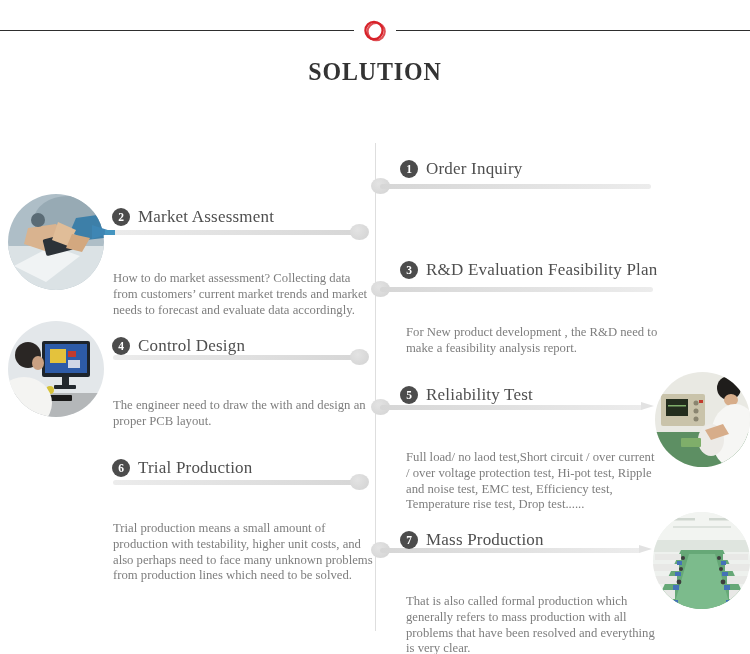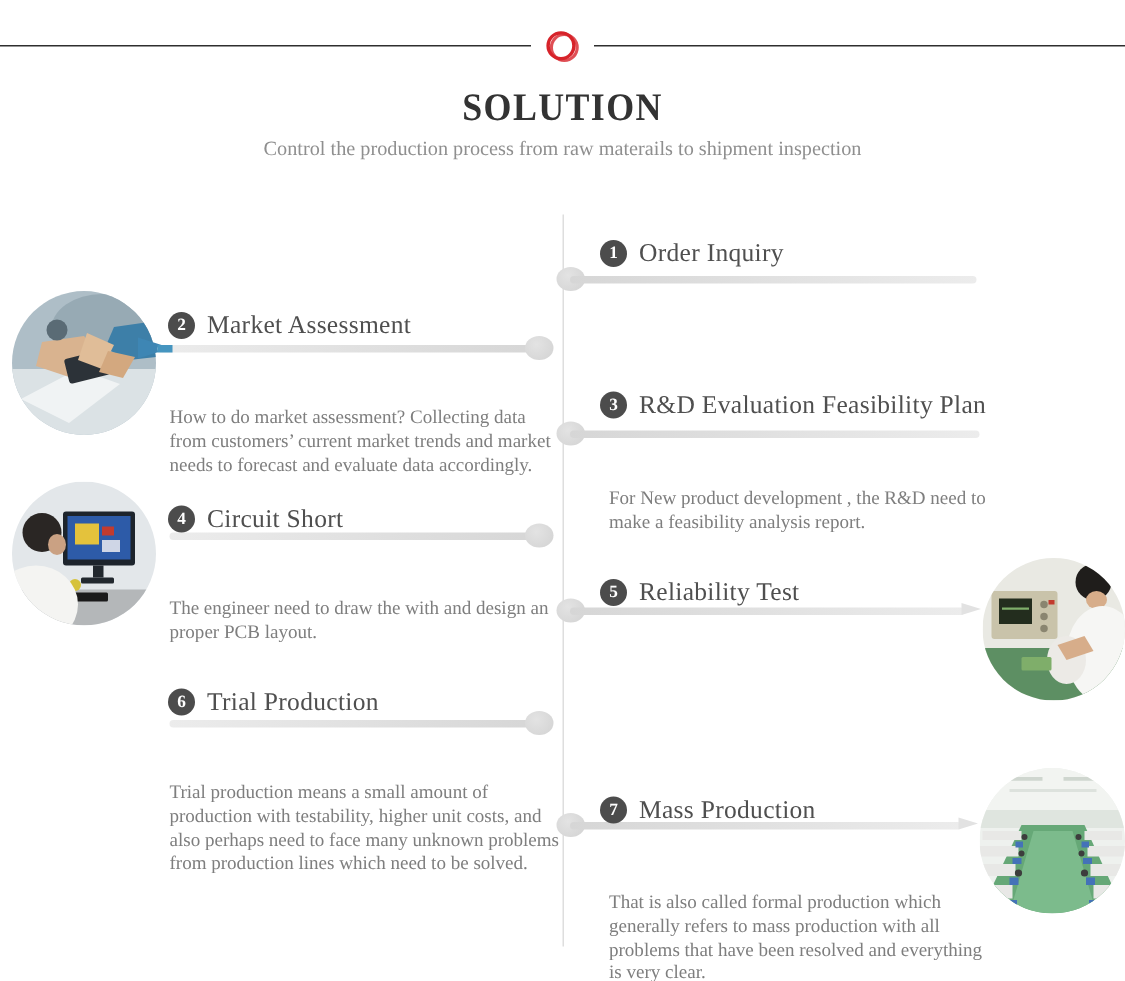--- a/index.html
+++ b/index.html
@@ -67,21 +67,20 @@
 
   <div class="top-rule left"></div>
   <div class="top-rule right"></div>
   <div class="logo">
     <svg viewBox="0 0 30 30">
       <circle cx="14" cy="14.5" r="8.6" fill="none" stroke="#d7232a" stroke-width="2.3"></circle>
       <circle cx="16.2" cy="15.6" r="8.6" fill="none" stroke="#d7232a" stroke-width="2.1" opacity="0.8"></circle>
     </svg>
   </div>
   <div class="sec-title">SOLUTION</div>
-  <div class="sec-subtitle">Control the production process from raw materails to shipment inspection</div>
 
   <div class="vline"></div>
 
   <div class="step-head" style="left:400px; top:159px;">
     <span class="badge">1</span>
     <span class="step-title">Order Inquiry</span>
   </div>
   <div class="divider to-right" style="left:371px; top:178px; width:280px;">
     <span class="bulb"></span>
     <span class="bar"></span>
@@ -136,21 +135,21 @@
       <rect x="46" y="64" width="22" height="4" rx="1" fill="#22282e"></rect>
       <rect x="38" y="74" width="26" height="6" rx="1" fill="#1a1a1a"></rect>
       <circle cx="42" cy="69" r="4" fill="#d6c23a"></circle>
       <circle cx="20" cy="34" r="13" fill="#2a2624"></circle>
       <ellipse cx="30" cy="42" rx="6" ry="7" fill="#caa183"></ellipse>
       <ellipse cx="16" cy="82" rx="28" ry="26" fill="#f4f4f2"></ellipse>
     </svg>
   </div>
   <div class="step-head" style="left:112px; top:336px;">
     <span class="badge">4</span>
-    <span class="step-title">Circuit Short</span>
+    <span class="step-title">Control Design</span>
   </div>
   <div class="divider to-left" style="left:113px; top:349px; width:256px;">
     <span class="bar"></span>
     <span class="bulb"></span>
   </div>
   <div class="body-text" style="left:113px; top:366px; width:262px;">The engineer need to draw the with and design an proper PCB layout.</div>
 
   <div class="photo" style="left:655px; top:372px; width:95px; height:95px;">
     <svg viewBox="0 0 95 95">
       <rect width="95" height="95" fill="#e9e9e3"></rect>
@@ -172,20 +171,21 @@
   </div>
   <div class="step-head" style="left:400px; top:385px;">
     <span class="badge">5</span>
     <span class="step-title">Reliability Test</span>
   </div>
   <div class="divider to-right" style="left:371px; top:399px; width:272px;">
     <span class="bulb"></span>
     <span class="bar"></span>
     <span class="tip"></span>
   </div>
+  <div class="body-text" style="left:406px; top:418px; width:250px;">Full load/ no laod test,Short circuit / over current / over voltage protection test, Hi-pot test, Ripple and noise test, EMC test, Efficiency test, Temperature rise test, Drop test......</div>
 
   <div class="step-head" style="left:112px; top:458px;">
     <span class="badge">6</span>
     <span class="step-title">Trial Production</span>
   </div>
   <div class="divider to-left" style="left:113px; top:474px; width:256px;">
     <span class="bar"></span>
     <span class="bulb"></span>
   </div>
   <div class="body-text" style="left:113px; top:489px; width:260px;">Trial production means a small amount of production with testability, higher unit costs, and also perhaps need to face many unknown problems from production lines which need to be solved.</div>

